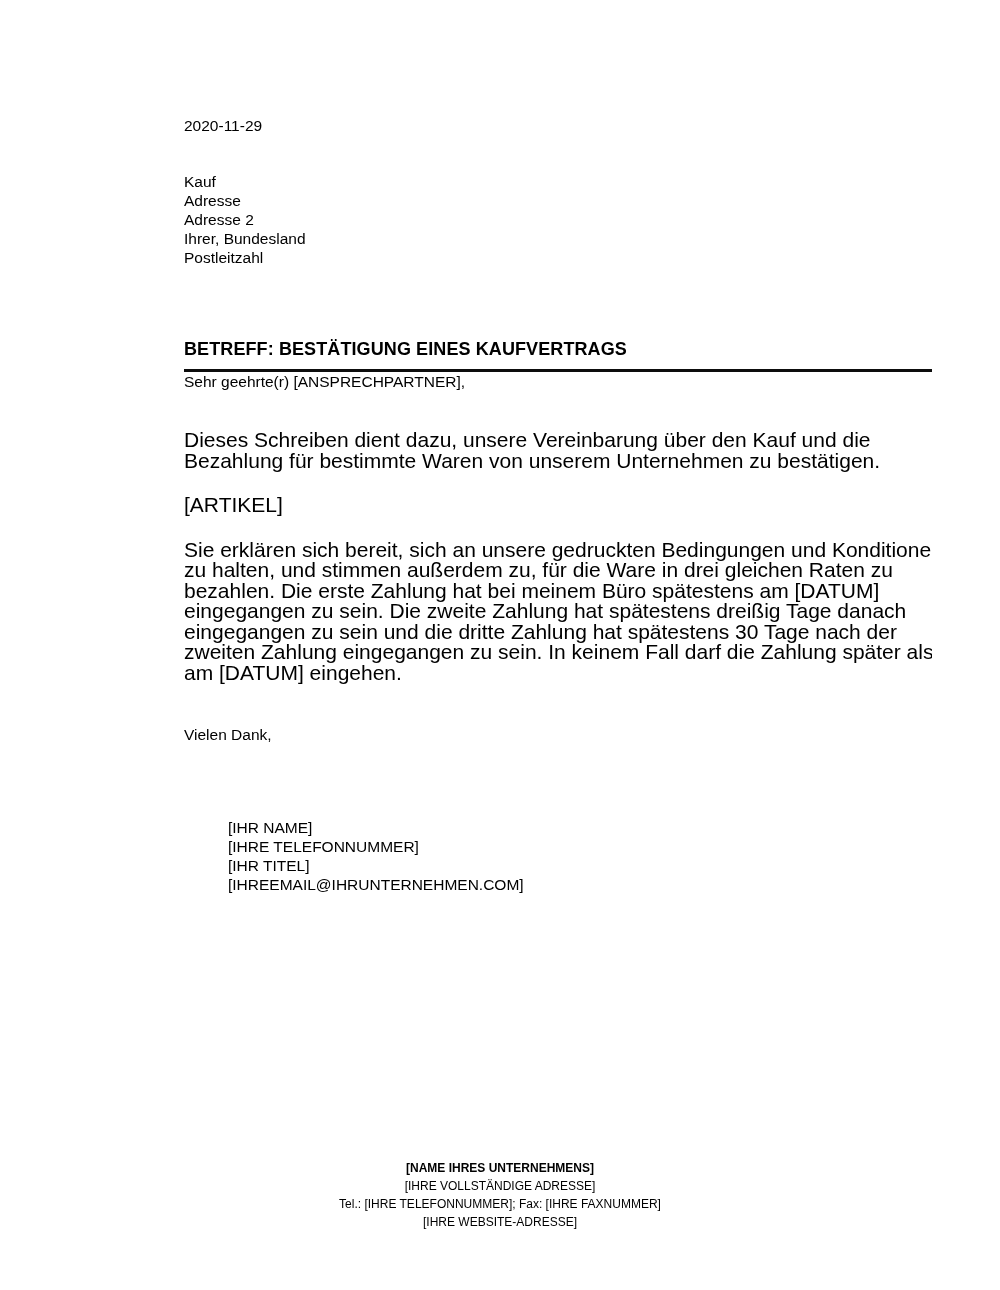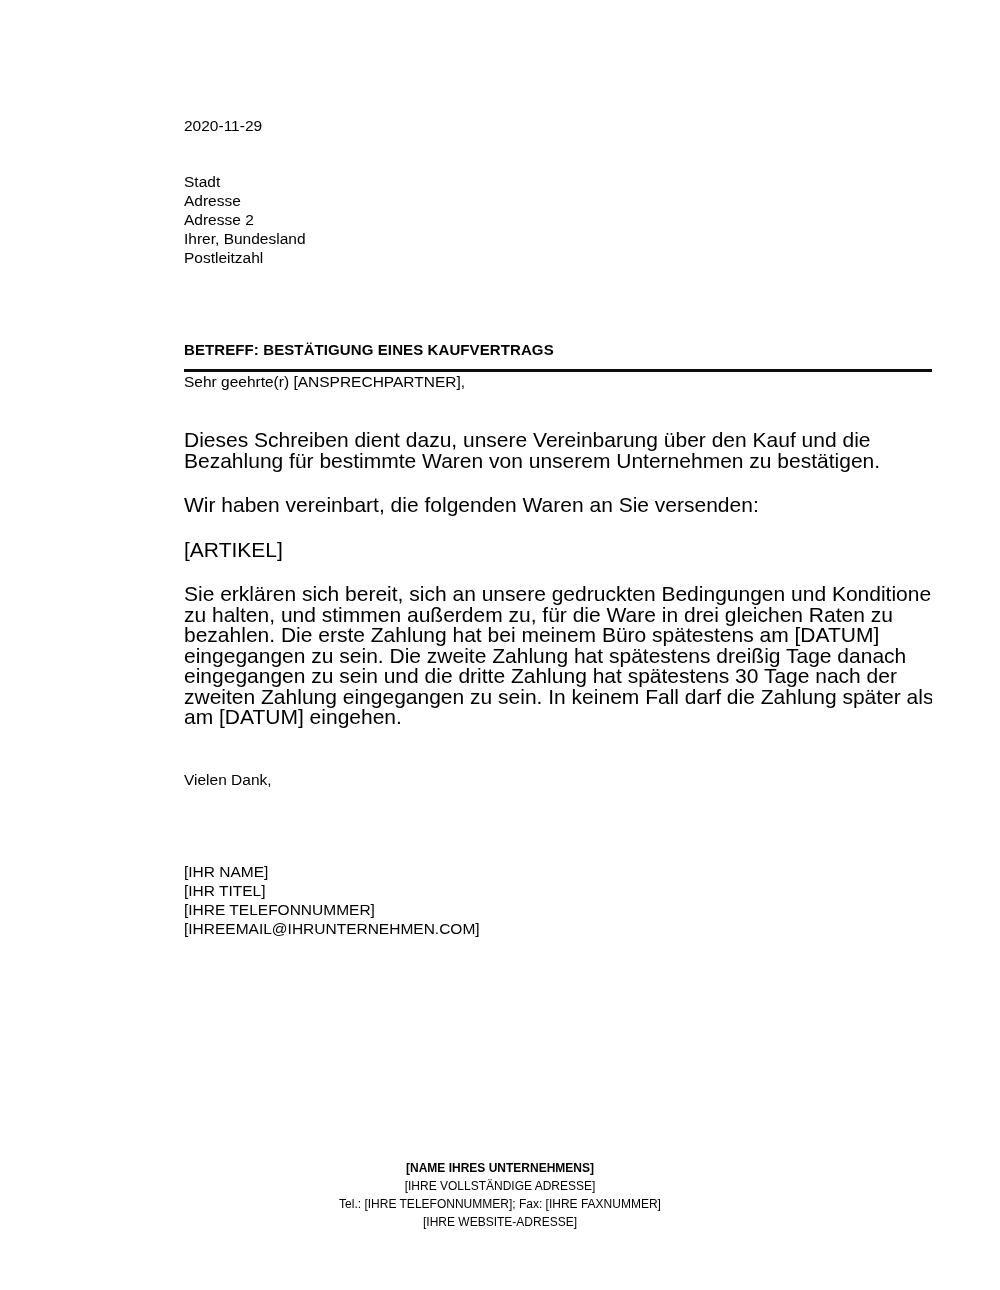--- a/index.html
+++ b/index.html
@@ -35,21 +35,21 @@
   }
   .recipient-block {
     font-size: 15.5px;
     line-height: 19px;
     margin-top: 37px;
   }
   .recipient-line {
     white-space: pre;
   }
   .subject-line {
-    font-size: 15px;
+    font-size: 18px;
     line-height: 19px;
     font-weight: bold;
     margin-top: 73px;
     letter-spacing: 0.1px;
   }
   .subject-rule {
     margin-top: 10px;
     width: 768px;
     height: 3px;
     background: #0d0d0d;
@@ -72,20 +72,21 @@
     line-height: 20.5px;
     margin-top: 42px;
   }
   .signature-block {
     font-size: 15.5px;
     line-height: 19px;
     margin-top: 72px;
   }
   .signature-line {
     white-space: pre;
+    margin-left: 44px;
   }
   .footer {
     position: absolute;
     left: 0;
     right: 0;
     top: 1159px;
     text-align: center;
     font-size: 12px;
     line-height: 18px;
   }
@@ -99,48 +100,47 @@
 </head>
 <body>
 
 <div class="page">
 
   <div class="content">
 
     <div class="letter-date">2020-11-29</div>
 
     <div class="recipient-block">
-      <div class="recipient-line">Stadt</div>
+      <div class="recipient-line">Kauf</div>
       <div class="recipient-line">Adresse</div>
       <div class="recipient-line">Adresse 2</div>
       <div class="recipient-line">Ihrer, Bundesland</div>
       <div class="recipient-line">Postleitzahl</div>
     </div>
 
     <div class="subject-line">BETREFF: BESTÄTIGUNG EINES KAUFVERTRAGS</div>
 
     <div class="subject-rule"></div>
 
     <div class="salutation">Sehr geehrte(r) [ANSPRECHPARTNER],</div>
 
     <div class="body-paragraph first-para">Dieses Schreiben dient dazu, unsere Vereinbarung über den Kauf und die Bezahlung für bestimmte Waren von unserem Unternehmen zu bestätigen.</div>
 
-    <div class="body-paragraph">Wir haben vereinbart, die folgenden Waren an Sie versenden:</div>
 
     <div class="body-paragraph">[ARTIKEL]</div>
 
     <div class="body-paragraph">Sie erklären sich bereit, sich an unsere gedruckten Bedingungen und Konditionen zu halten, und stimmen außerdem zu, für die Ware in drei gleichen Raten zu bezahlen. Die erste Zahlung hat bei meinem Büro spätestens am [DATUM] eingegangen zu sein. Die zweite Zahlung hat spätestens dreißig Tage danach eingegangen zu sein und die dritte Zahlung hat spätestens 30 Tage nach der zweiten Zahlung eingegangen zu sein. In keinem Fall darf die Zahlung später als am [DATUM] eingehen.</div>
 
 
     <div class="closing">Vielen Dank,</div>
 
     <div class="signature-block">
       <div class="signature-line">[IHR NAME]</div>
+      <div class="signature-line">[IHRE TELEFONNUMMER]</div>
       <div class="signature-line">[IHR TITEL]</div>
-      <div class="signature-line">[IHRE TELEFONNUMMER]</div>
       <div class="signature-line">[IHREEMAIL@IHRUNTERNEHMEN.COM]</div>
     </div>
 
   </div>
 
   <div class="footer">
     <div class="footer-line company-name">[NAME IHRES UNTERNEHMENS]</div>
     <div class="footer-line">[IHRE VOLLSTÄNDIGE ADRESSE]</div>
     <div class="footer-line">Tel.: [IHRE TELEFONNUMMER]; Fax: [IHRE FAXNUMMER]</div>
     <div class="footer-line">[IHRE WEBSITE-ADRESSE]</div>

